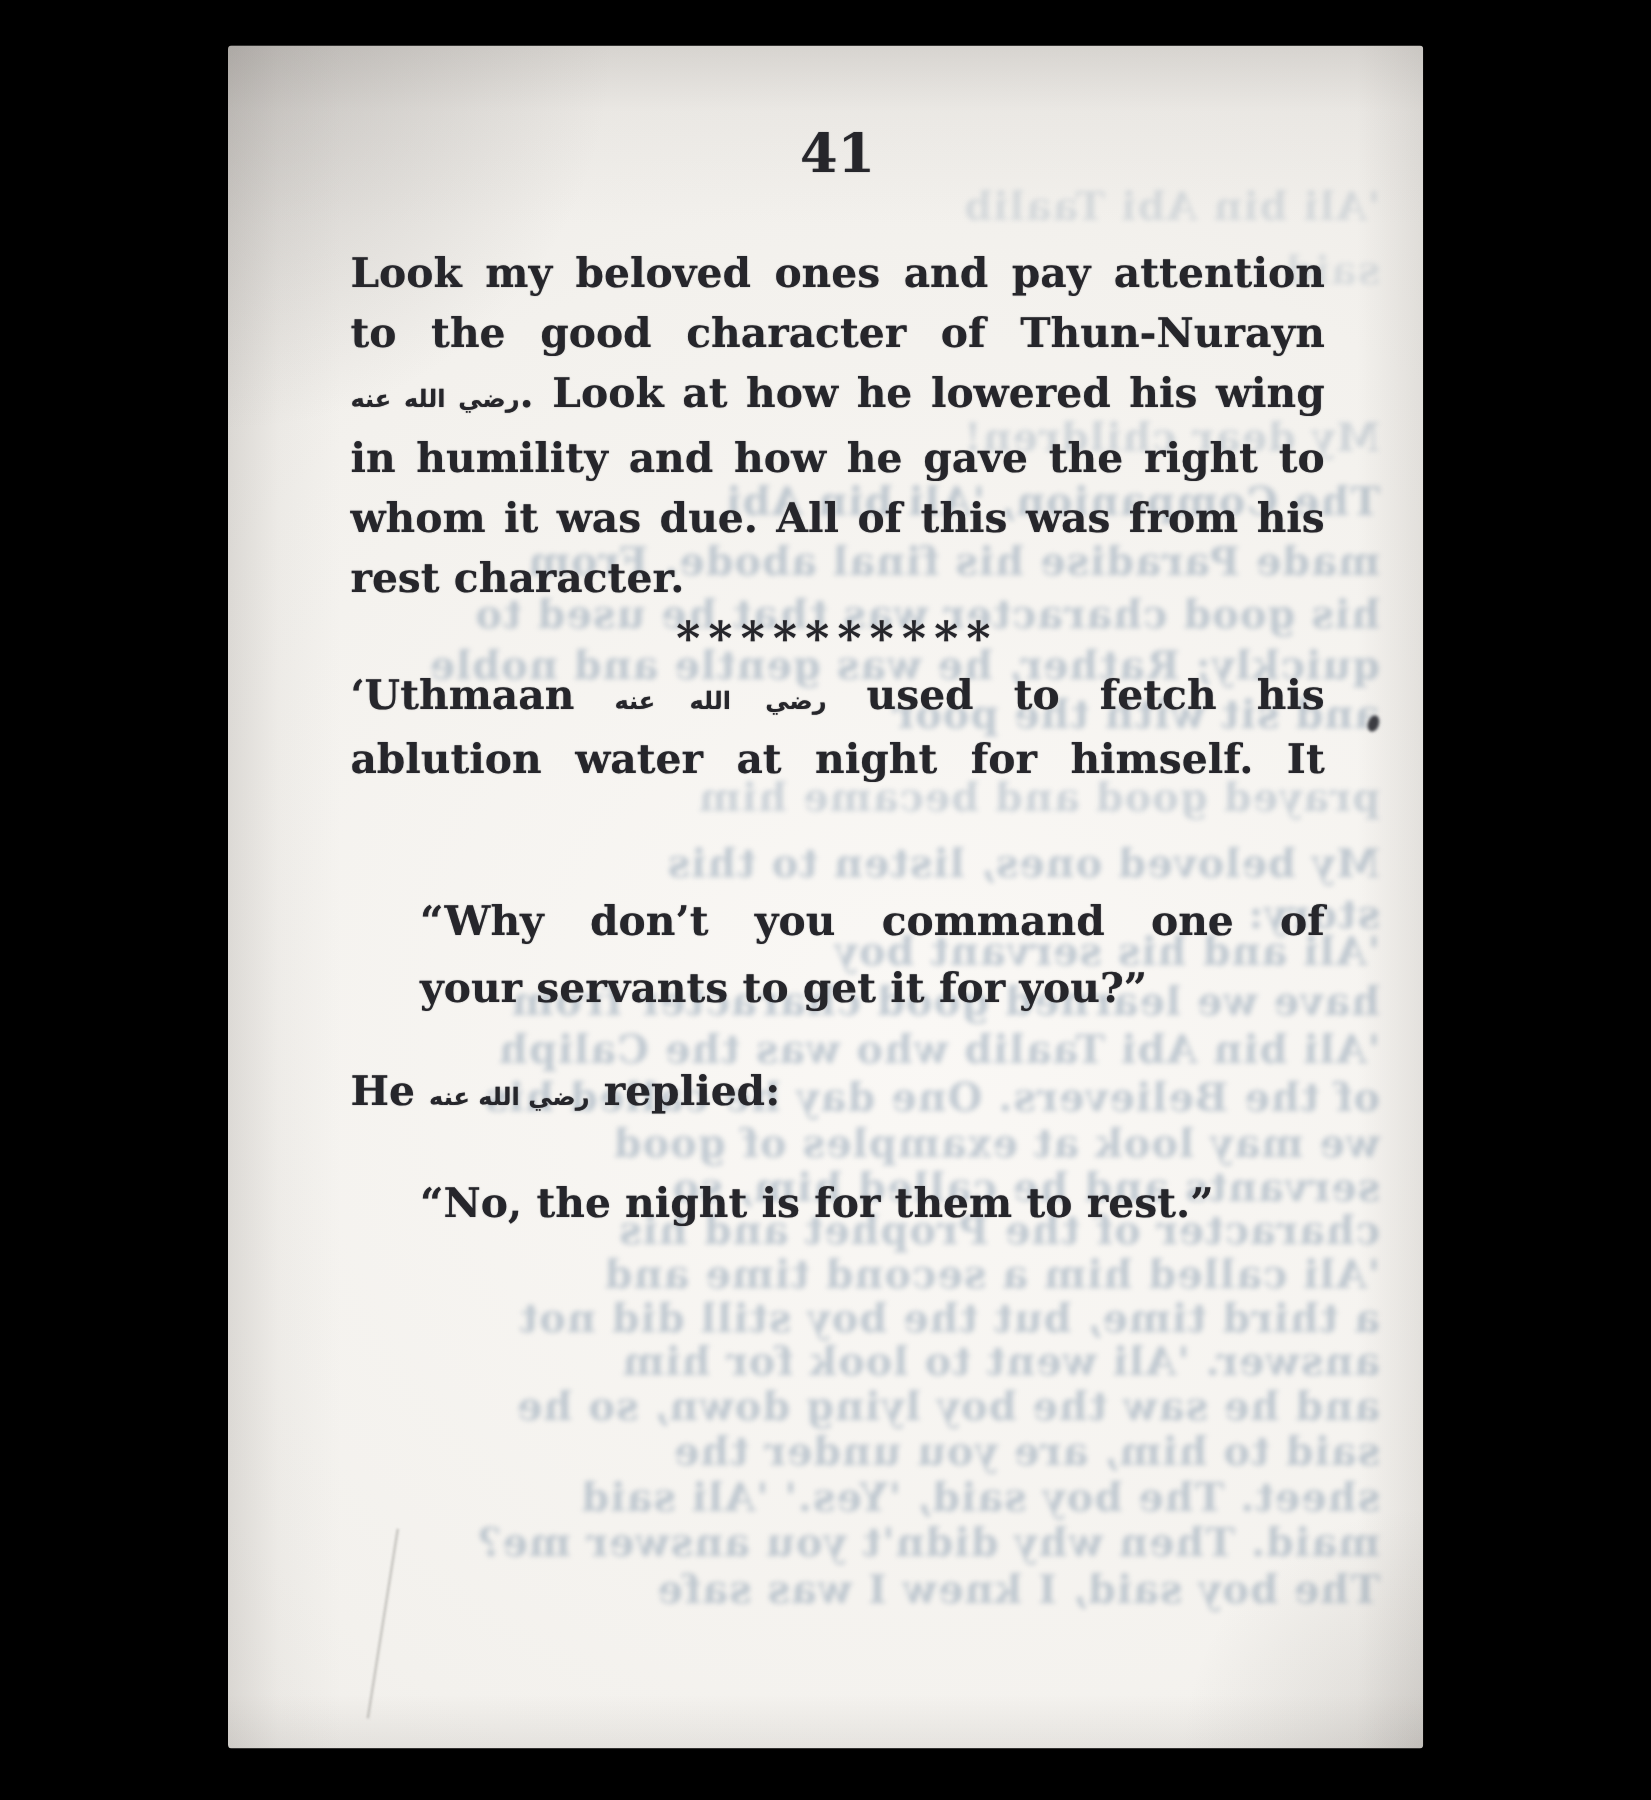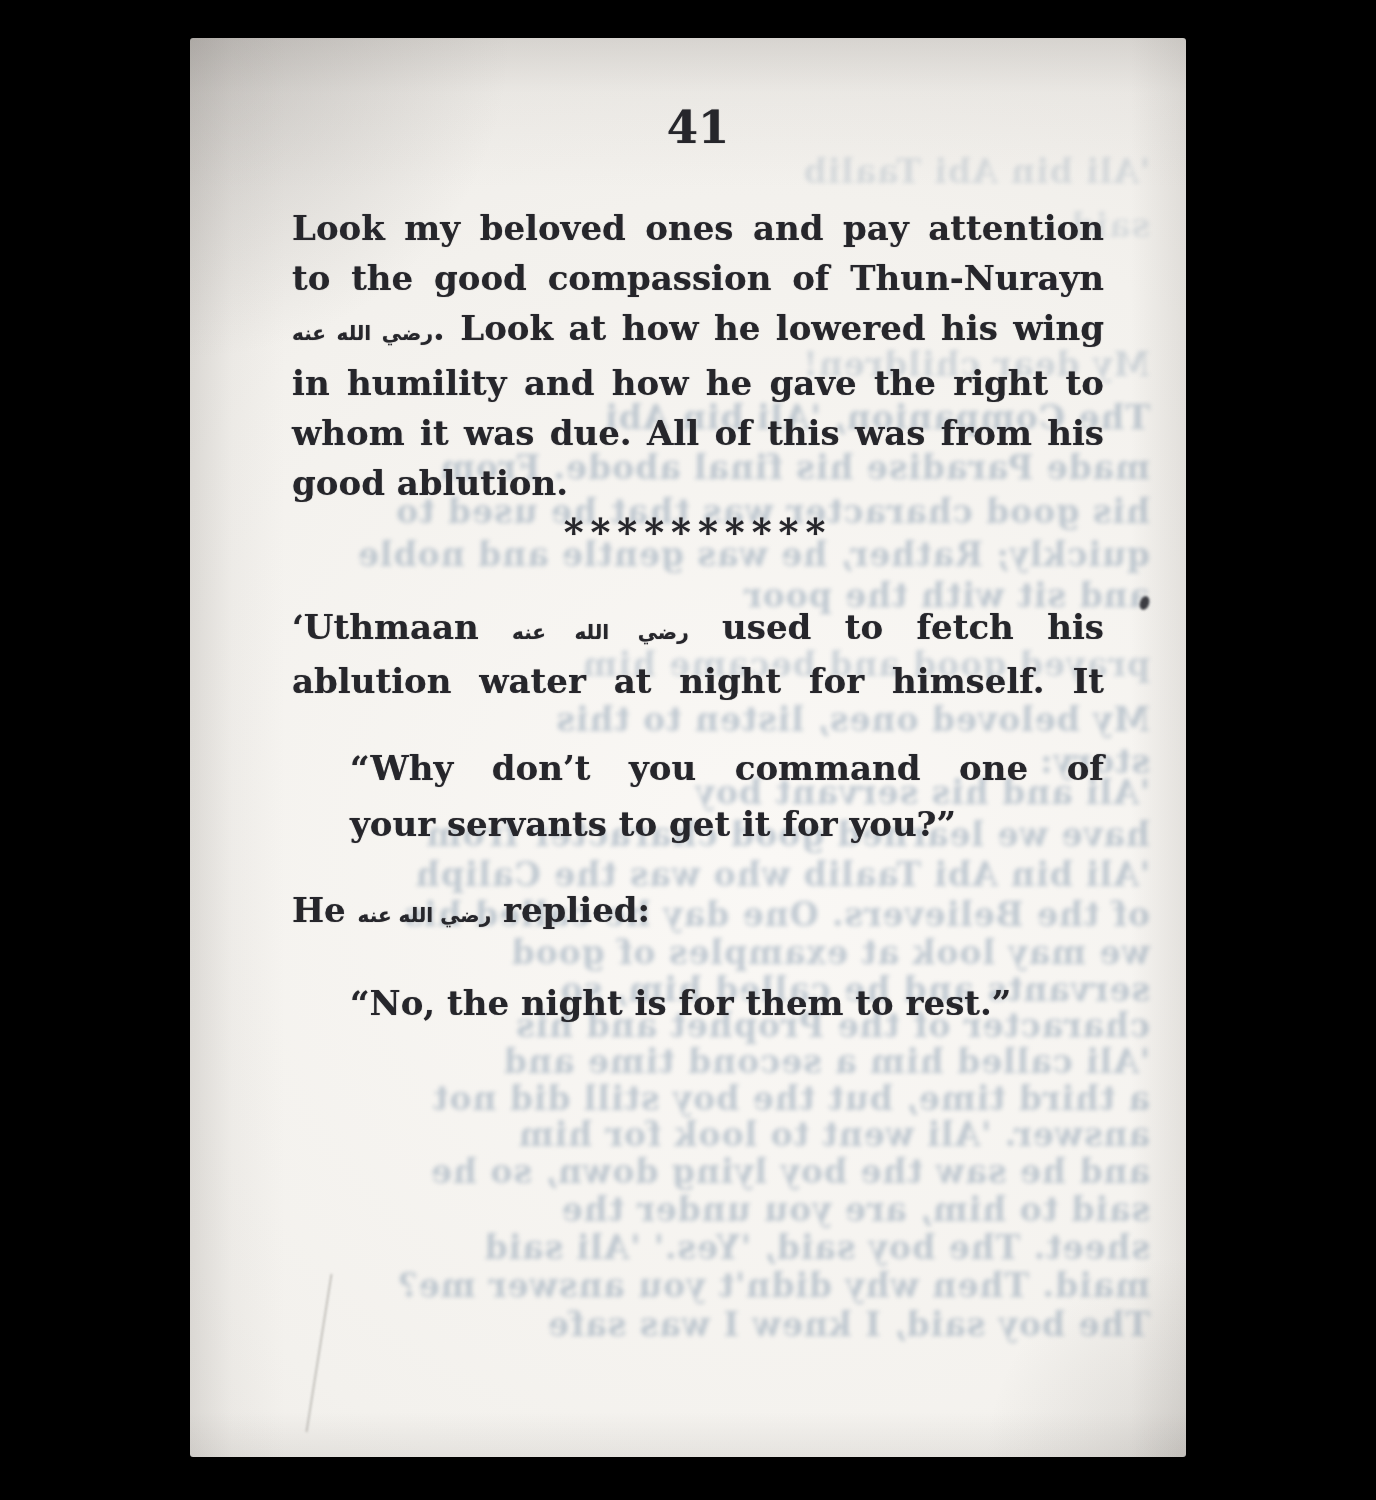--- a/index.html
+++ b/index.html
@@ -65,21 +65,21 @@
   .block{position:absolute;left:102px;width:812px;
          text-shadow:0 0 1px rgba(38,38,43,0.5);filter:blur(0.3px);margin-top:22px;}
 
   .page-number{top:45px;text-align:center;font-size:45px;font-weight:700;line-height:1;}
 
   .line{font-size:34px;font-weight:700;line-height:50px;
         text-align:justify;text-align-last:justify;}
   .line.last{text-align:left;text-align-last:left;}
 
   .p1{top:143px;}
-  .p2{top:543px;}  .p2 .line{line-height:49px;}
+  .p2{top:496px;}  .p2 .line{line-height:49px;}
   .p3{top:983px;}  .p3 .line{line-height:52px;}
 
   .quote{left:160px;width:754px;}
   .quote .line{line-height:56px;}
   .q1{top:680px;}
   .q2{top:915px;}
 
   .he-line{top:825px;}
 
   .separator{top:447px;text-align:center;font-size:38px;font-weight:700;
@@ -131,25 +131,25 @@
       </div>
 
       <div class="scratch"></div>
 
       <div class="content">
 
         <div class="block page-number">41</div>
 
         <div class="block p1">
           <div class="line">Look my beloved ones and pay attention</div>
-          <div class="line">to the good compassion of Thun-Nurayn</div>
+          <div class="line">to the good character of Thun-Nurayn</div>
           <div class="line"><span class="ar">رضي الله عنه</span><span>. Look at how he lowered his wing</span></div>
           <div class="line">in humility and how he gave the right to</div>
           <div class="line">whom it was due. All of this was from his</div>
-          <div class="line last">good ablution.</div>
+          <div class="line last">rest character.</div>
         </div>
 
         <div class="block separator">**********</div>
 
         <div class="block p2">
           <div class="line"><span>‘Uthmaan </span><span class="ar">رضي الله عنه</span><span> used to fetch his</span></div>
           <div class="line">ablution water at night for himself. It</div>
         </div>
 
         <div class="block quote q1">

